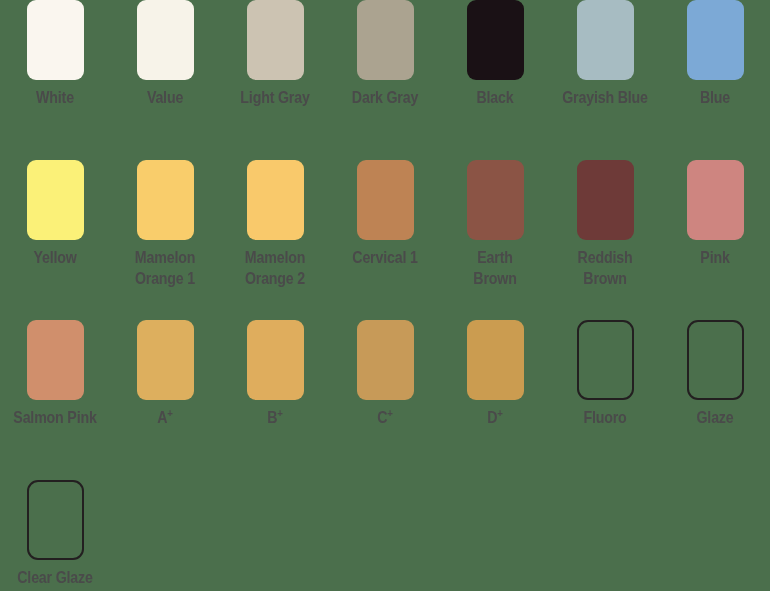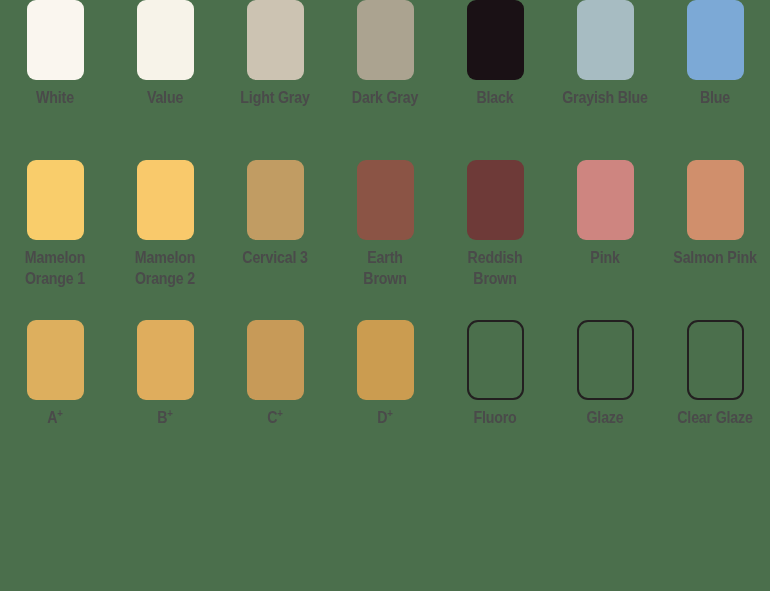--- a/index.html
+++ b/index.html
@@ -97,32 +97,36 @@
       </div>
       <div class="swatch-cell">
         <div class="swatch-chip" style="background: rgb(167, 188, 194);"></div>
         <div class="swatch-label">Grayish Blue</div>
       </div>
       <div class="swatch-cell">
         <div class="swatch-chip" style="background: rgb(124, 169, 214);"></div>
         <div class="swatch-label">Blue</div>
       </div>
       <div class="swatch-cell">
+        <div class="swatch-chip" style="background: rgb(251, 241, 120);"></div>
+        <div class="swatch-label">Yellow</div>
+      </div>
+      <div class="swatch-cell">
         <div class="swatch-chip" style="background: rgb(249, 205, 107);"></div>
         <div class="swatch-label">Mamelon
 Orange 1</div>
       </div>
       <div class="swatch-cell">
         <div class="swatch-chip" style="background: rgb(249, 201, 107);"></div>
         <div class="swatch-label">Mamelon
 Orange 2</div>
       </div>
       <div class="swatch-cell">
-        <div class="swatch-chip" style="background: rgb(193, 156, 99);"></div>
-        <div class="swatch-label">Cervical 3</div>
+        <div class="swatch-chip" style="background: rgb(190, 131, 84);"></div>
+        <div class="swatch-label">Cervical 1</div>
       </div>
       <div class="swatch-cell">
         <div class="swatch-chip" style="background: rgb(139, 84, 69);"></div>
         <div class="swatch-label">Earth
 Brown</div>
       </div>
       <div class="swatch-cell">
         <div class="swatch-chip" style="background: rgb(110, 58, 56);"></div>
         <div class="swatch-label">Reddish
 Brown</div>

